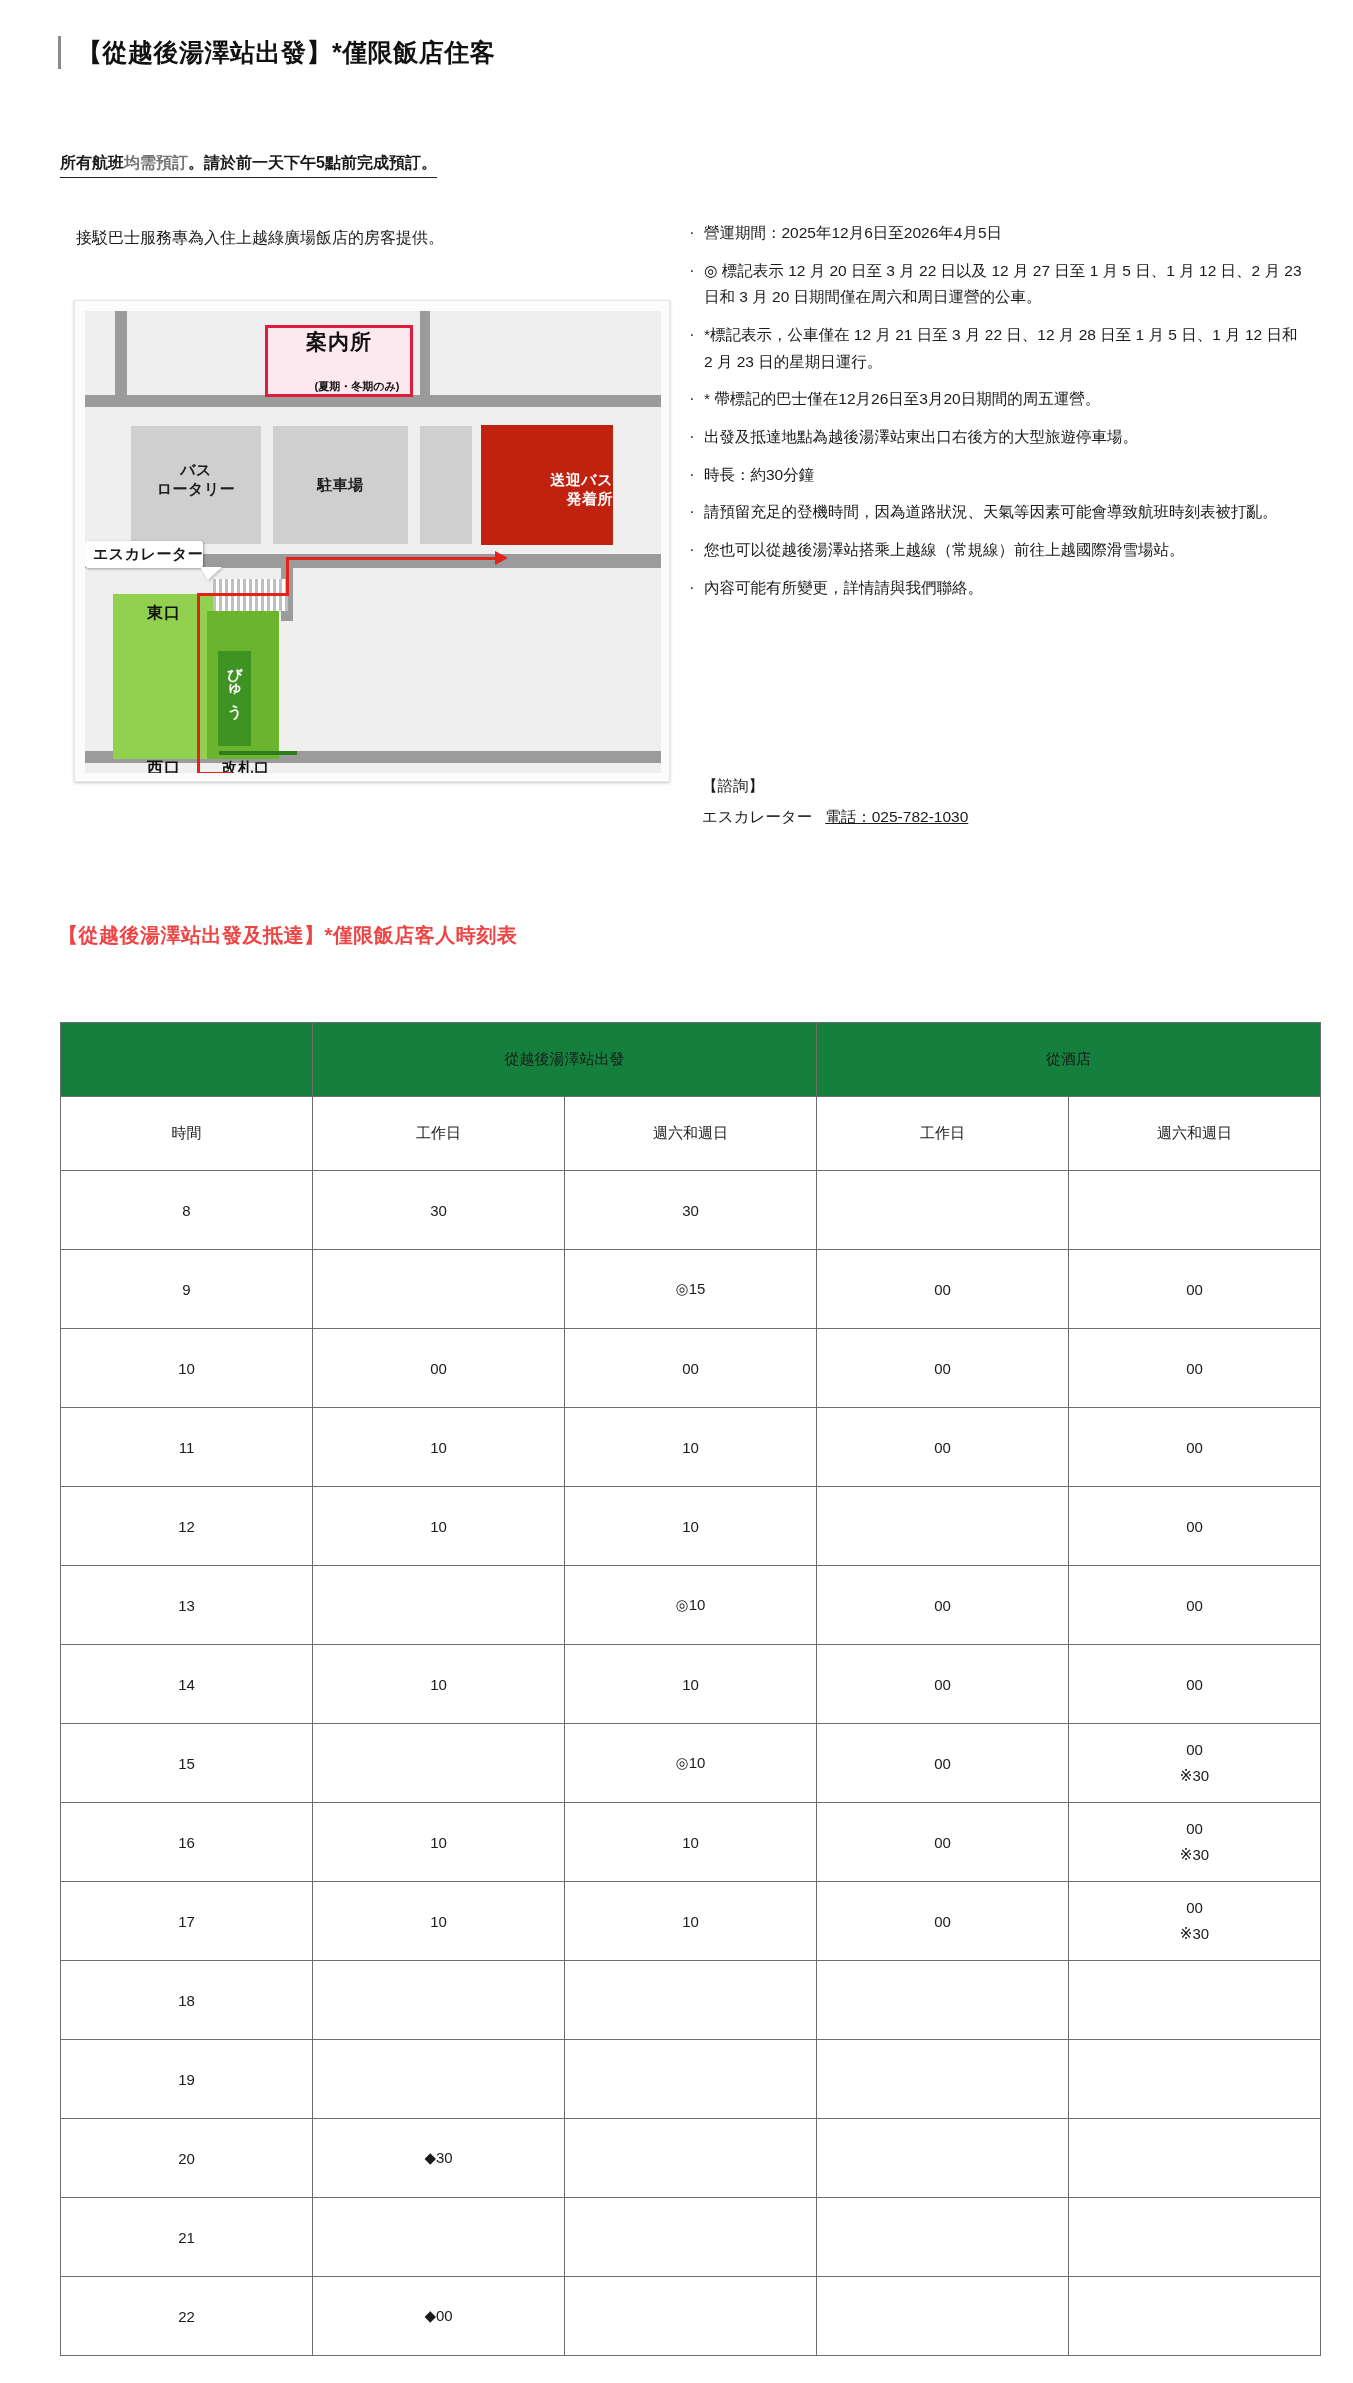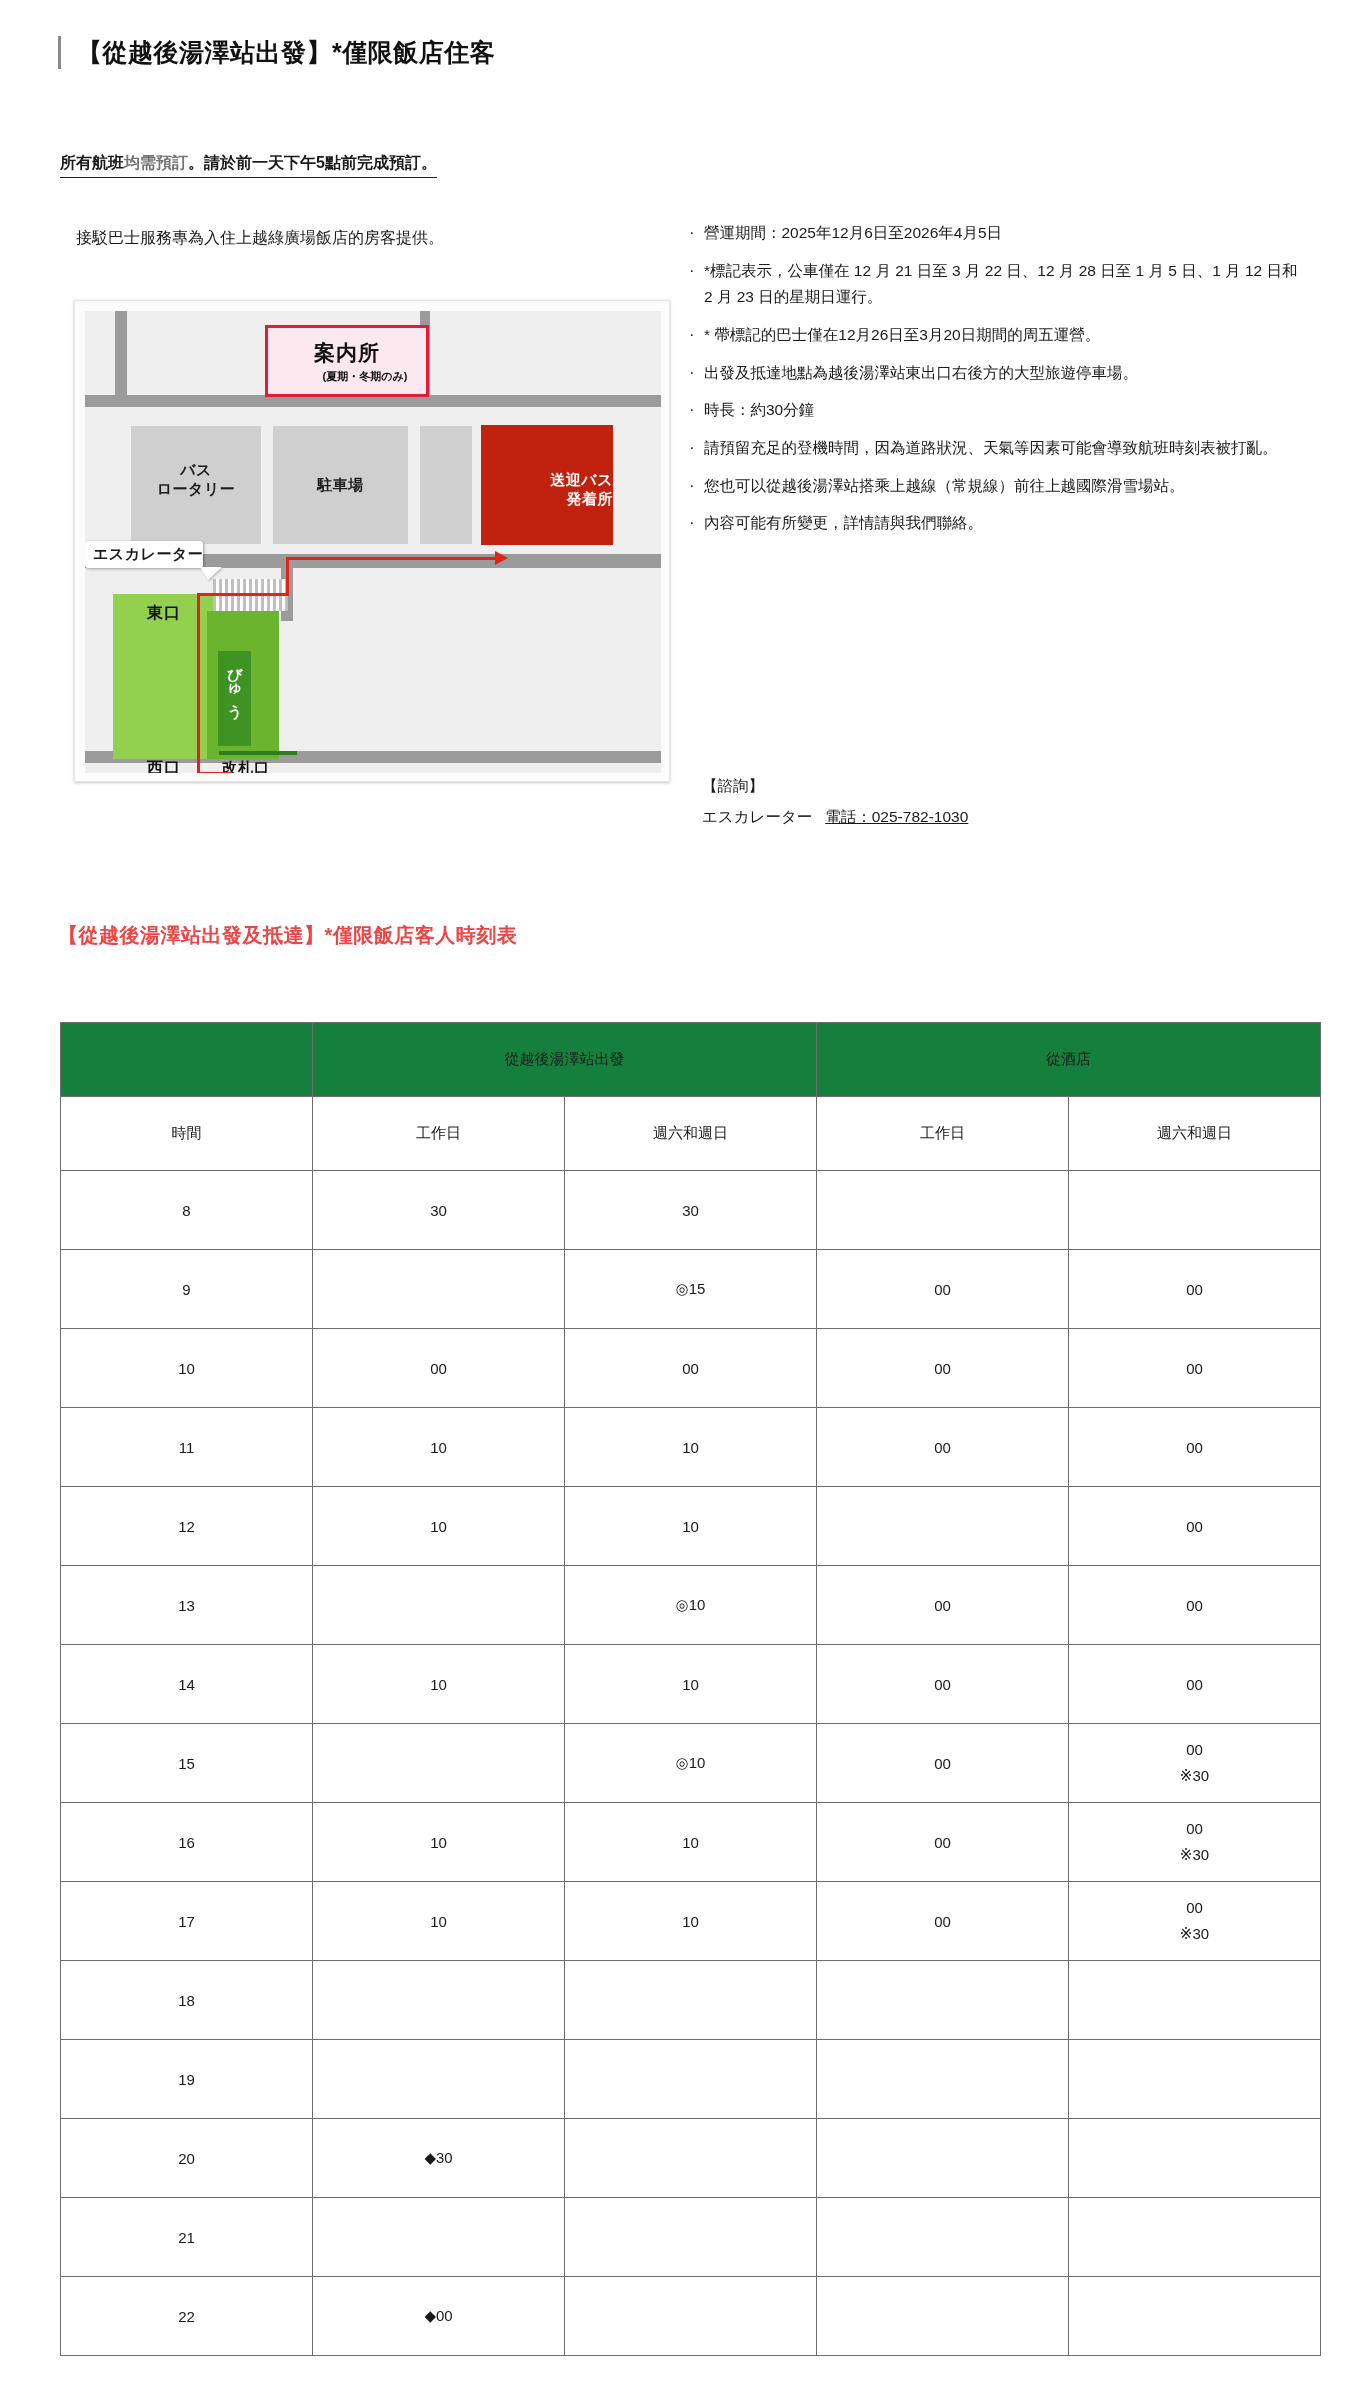--- a/index.html
+++ b/index.html
@@ -94,24 +94,24 @@
     position: absolute; font-size: 15px; font-weight: 700;
     color: #1d1d1d; text-align: center; line-height: 1.25;
     letter-spacing: 0.5px;
   }
   .lbl-bus { left: 46px; top: 150px; width: 130px; }
   .lbl-park{ left: 188px; top: 165px; width: 135px; }
 
   
   .info-box {
     position: absolute; left: 180px; top: 14px;
-    width: 164px; height: 72px;
+    width: 148px; height: 72px;
     background: #fce8ef; border: 3px solid #e01b3c;
     display: flex; flex-direction: column;
-    align-items: center; justify-content: center;
+    align-items: center; justify-content: space-between;
   }
   .info-box .t1 { font-size: 21px; font-weight: 700; color: #111; letter-spacing: 1px; }
   .info-box .t2 { font-size: 11px; font-weight: 700; color: #111; margin-top: 2px; padding-left: 36px; }
 
   
   .green-big {
     position: absolute; left: 28px; top: 283px;
     width: 165px; height: 165px; background: #92d050;
   }
   .green-mid {
@@ -309,20 +309,21 @@
     <div class="route r3"></div>
     <div class="route r4"></div>
     <div class="route r5"></div>
     <div class="arrow-head"></div>
   </div>
 </div>
 
 <div class="notes">
   <ul>
     <li>營運期間：2025年12月6日至2026年4月5日</li>
+    <li>◎ 標記表示 12 月 20 日至 3 月 22 日以及 12 月 27 日至 1 月 5 日、1 月 12 日、2 月 23 日和 3 月 20 日期間僅在周六和周日運營的公車。</li>
     <li>*標記表示，公車僅在 12 月 21 日至 3 月 22 日、12 月 28 日至 1 月 5 日、1 月 12 日和 2 月 23 日的星期日運行。</li>
     <li>* 帶標記的巴士僅在12月26日至3月20日期間的周五運營。</li>
     <li>出發及抵達地點為越後湯澤站東出口右後方的大型旅遊停車場。</li>
     <li>時長：約30分鐘</li>
     <li>請預留充足的登機時間，因為道路狀況、天氣等因素可能會導致航班時刻表被打亂。</li>
     <li>您也可以從越後湯澤站搭乘上越線（常規線）前往上越國際滑雪場站。</li>
     <li>內容可能有所變更，詳情請與我們聯絡。</li>
   </ul>
 </div>
 

